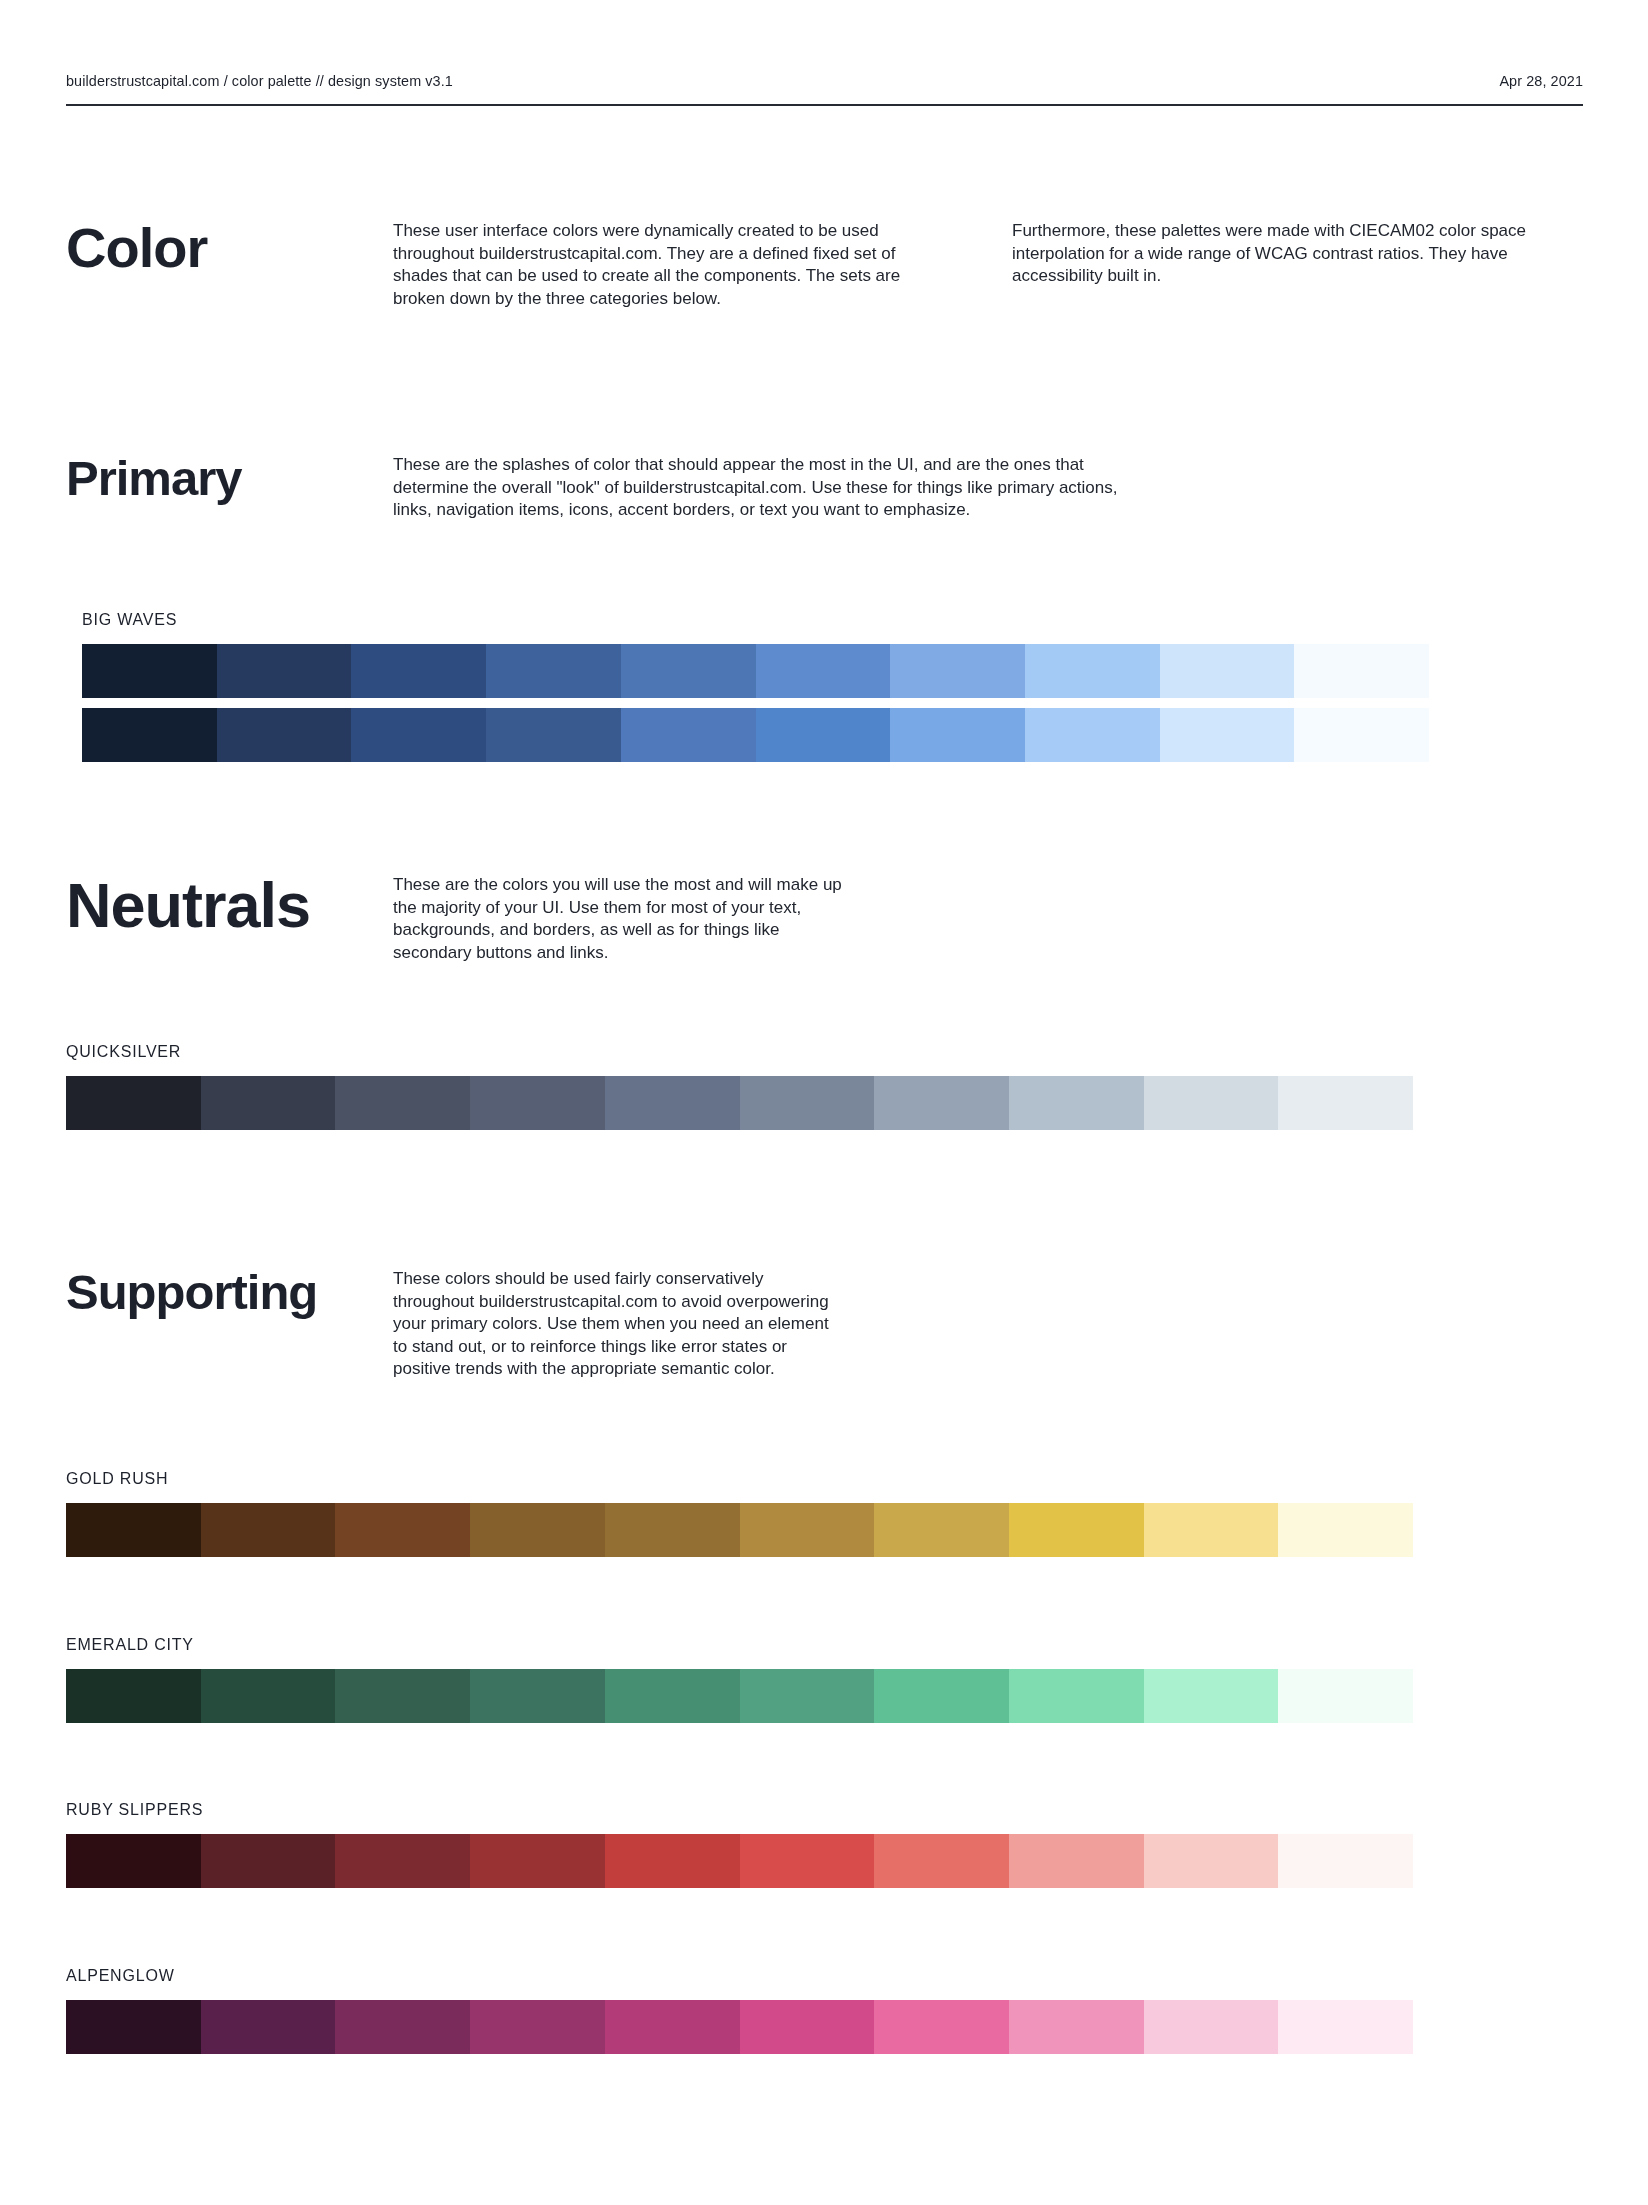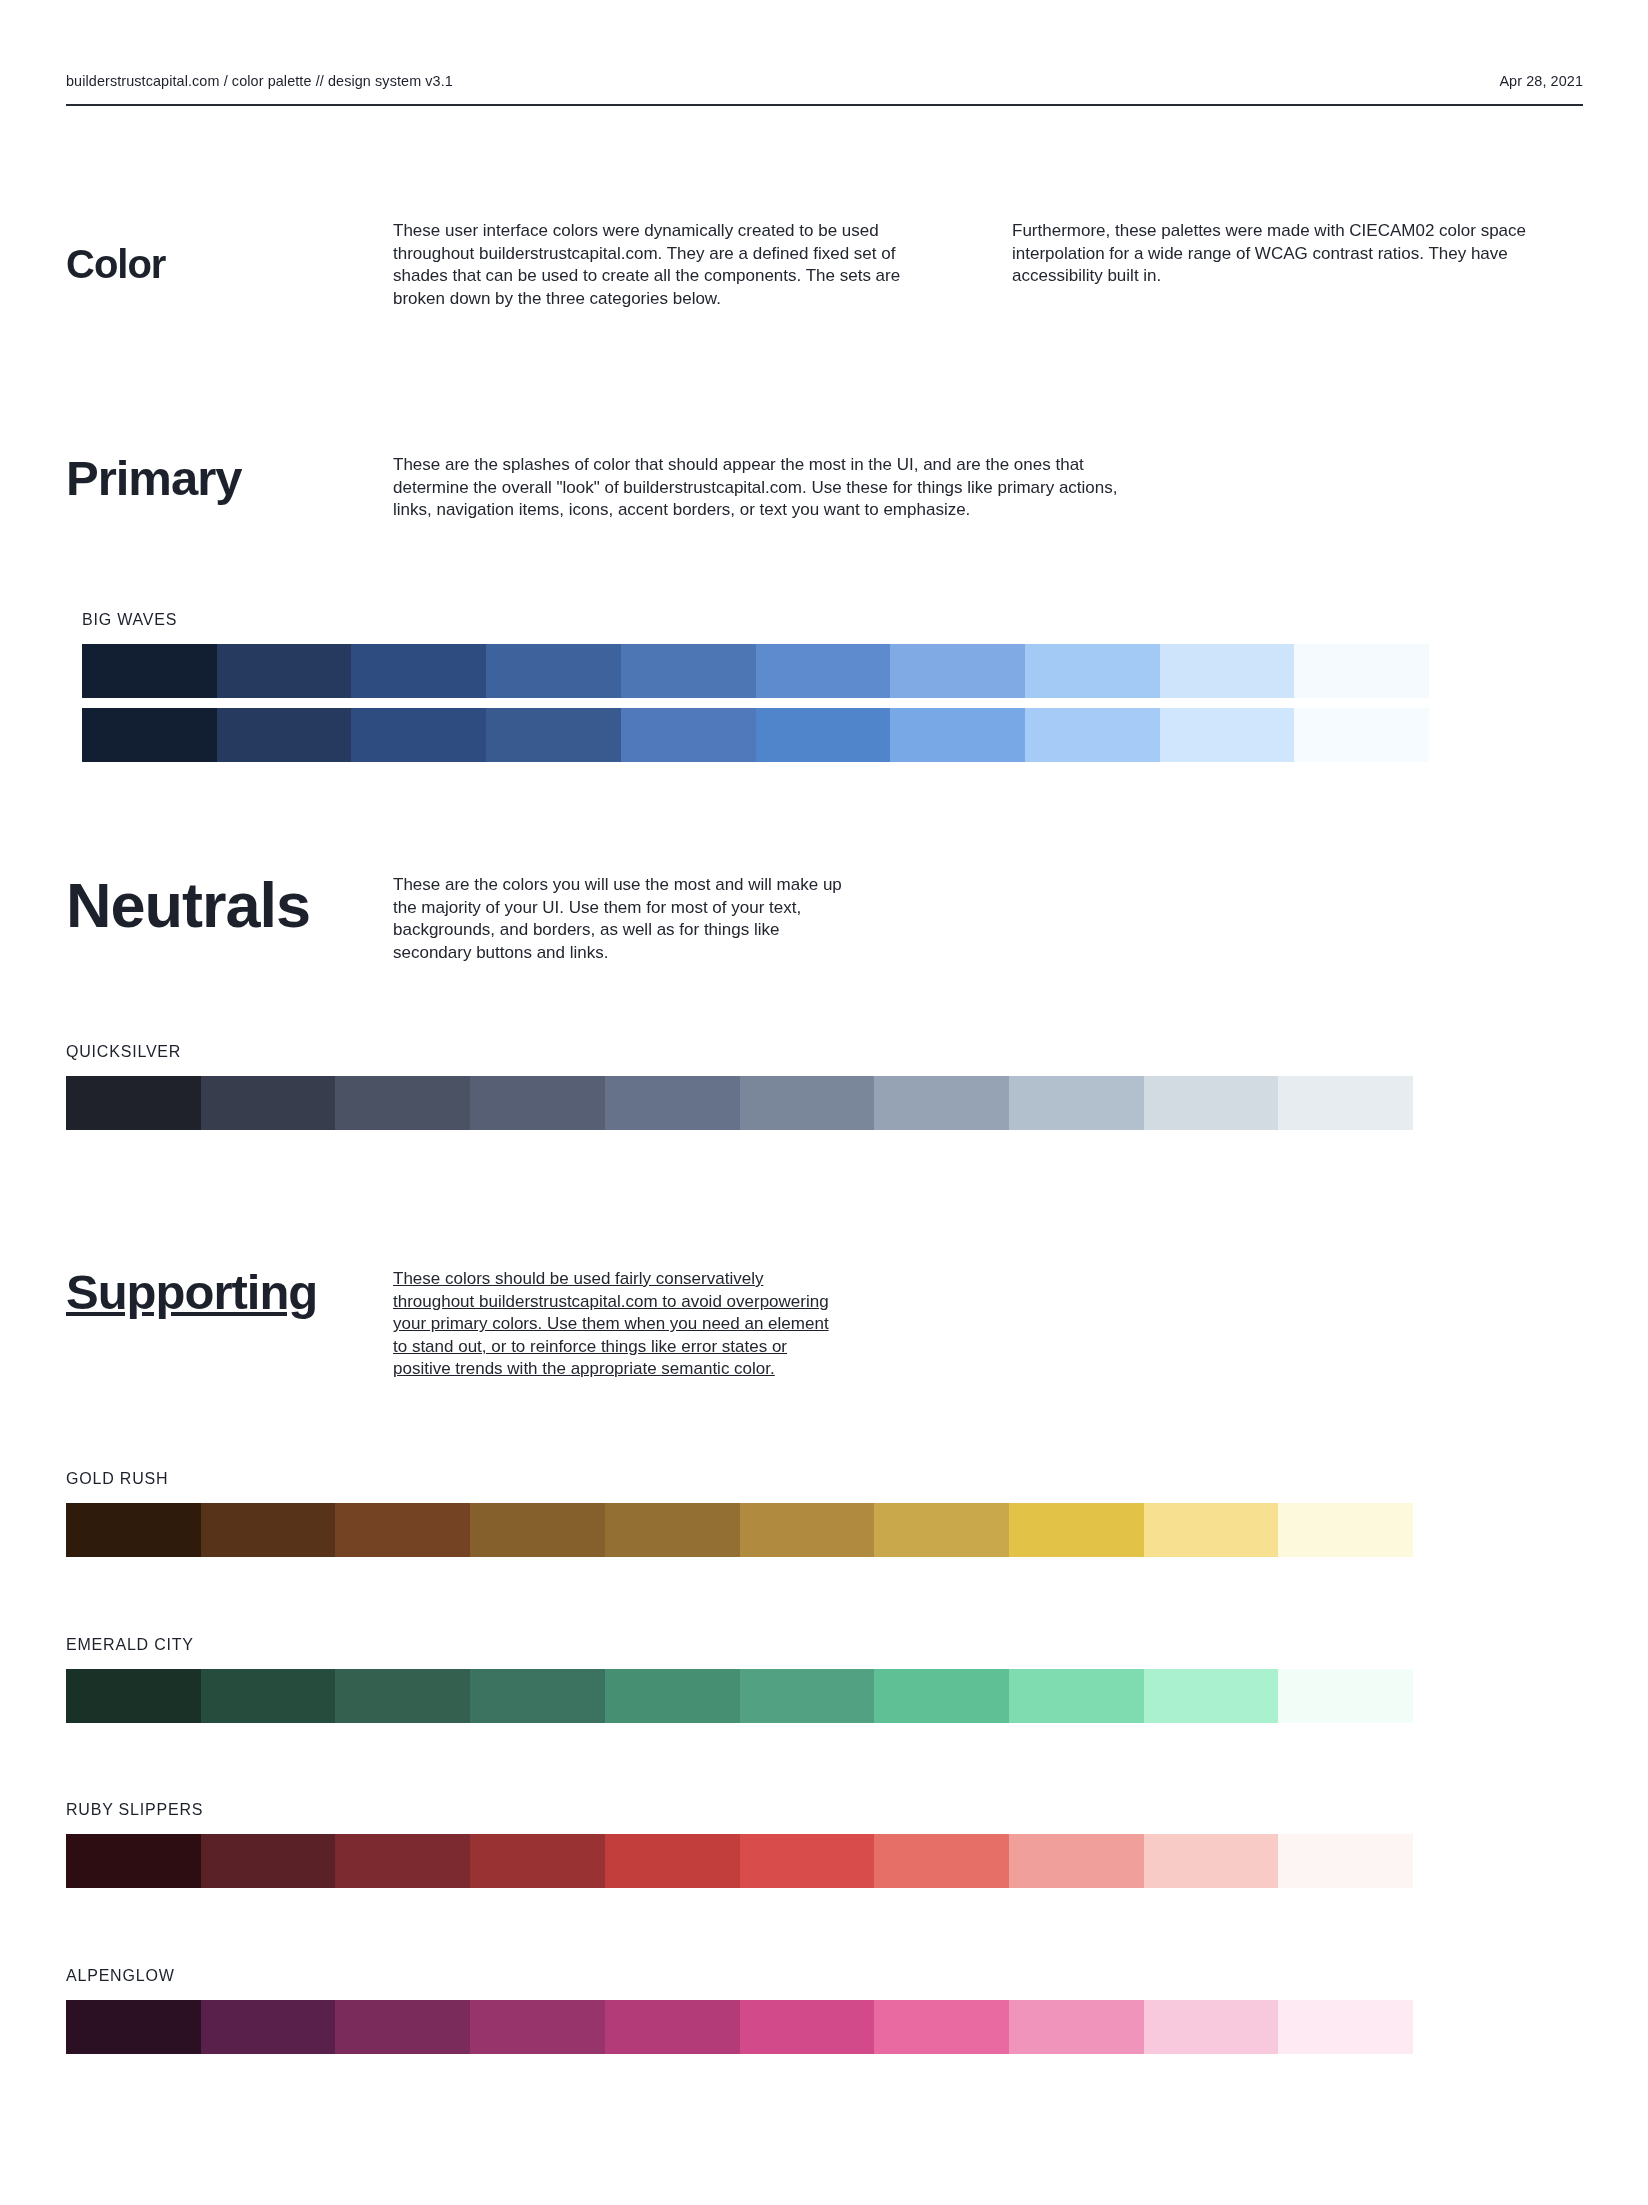--- a/index.html
+++ b/index.html
@@ -26,21 +26,21 @@
 
   
   .section { position:absolute; left:66px; width:1517px; }
   .section-head { display:flex; align-items:flex-start; }
   .section-title {
     font-weight:700;
     color:#1d212b;
     letter-spacing:-1px;
     line-height:1.0;
   }
-  .t-color      { font-size:40px; width:327px;margin-top:24px; }
+  .t-color      { font-size:56px; width:327px; }
   .t-primary    { font-size:49px; width:327px; }
   .t-neutrals   { font-size:63px; width:327px; }
   .t-supporting { font-size:49px; width:327px; }
 
   .copy-col {
     font-size:17px;
     line-height:1.33;
     color:#22262f;
   }
   .copy-a { width:550px; }
@@ -132,21 +132,21 @@
         <div class="swatch" style="background: rgb(86, 95, 115);"></div>
         <div class="swatch" style="background: rgb(102, 114, 137);"></div>
         <div class="swatch" style="background: rgb(122, 134, 153);"></div>
         <div class="swatch" style="background: rgb(149, 163, 181);"></div>
         <div class="swatch" style="background: rgb(178, 191, 205);"></div>
         <div class="swatch" style="background: rgb(210, 218, 226);"></div>
         <div class="swatch" style="background: rgb(231, 236, 240);"></div>
       </div>
   </div>
 
-  <div class="section" style="top:1268px;text-decoration:underline;">
+  <div class="section" style="top:1268px;">
     <div class="section-head">
       <div class="section-title t-supporting">Supporting</div>
       <div class="copy-col copy-support">These colors should be used fairly conservatively throughout builderstrustcapital.com to avoid overpowering your primary colors. Use them when you need an element to stand out, or to reinforce things like error states or positive trends with the appropriate semantic color.</div>
     </div>
   </div>
 
   <div class="palette-block" style="top:1470px;">
     <div class="palette-label">GOLD RUSH</div>
     <div class="ramp">
         <div class="swatch" style="background: rgb(47, 27, 12);"></div>

